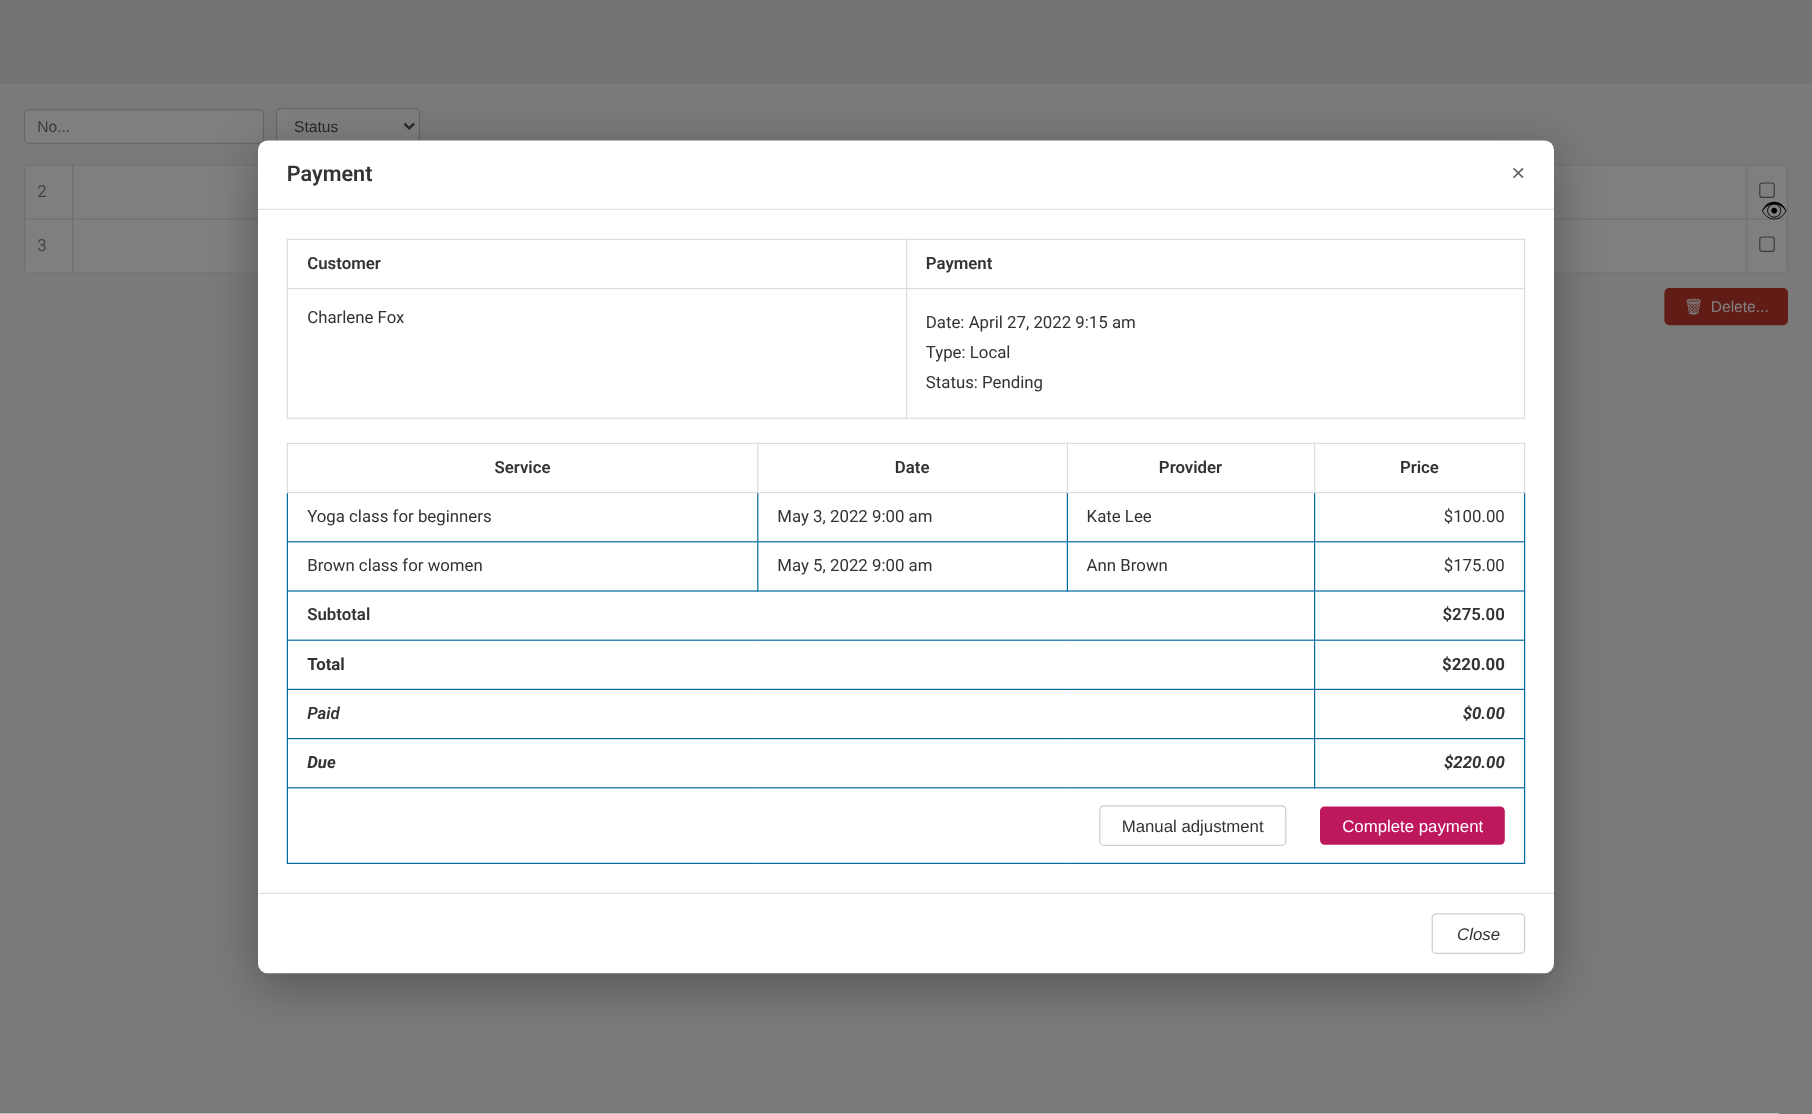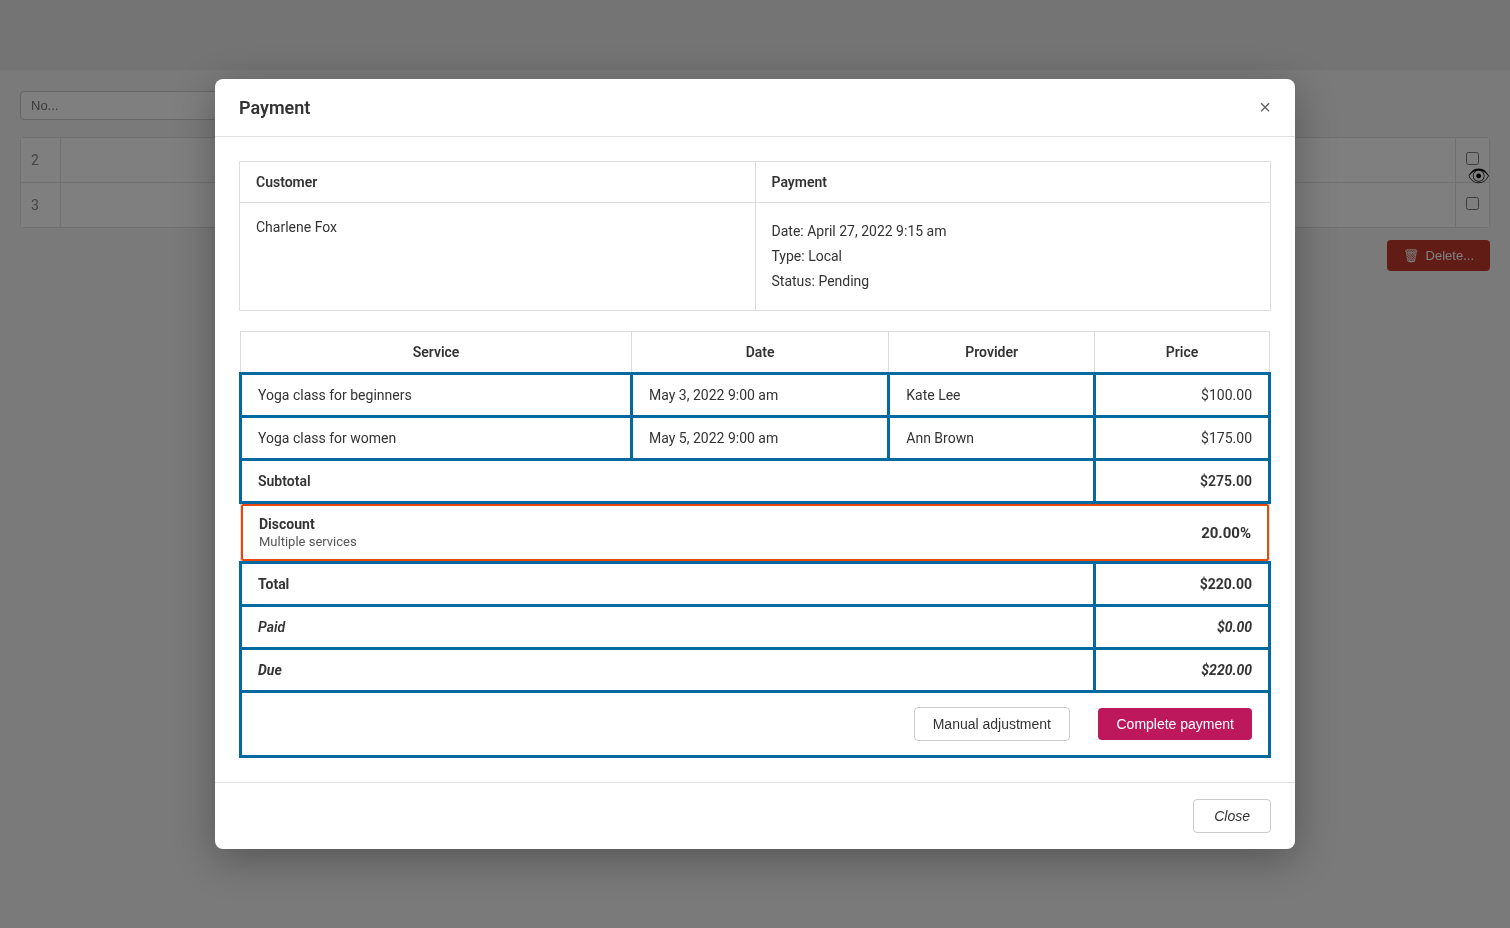--- a/index.html
+++ b/index.html
@@ -212,21 +212,21 @@
       font-weight: 600;
       font-size: 14px;
       color: #333;
       border: 1px solid #ddd;
     }
 
     .services-table th.right { text-align: center; }
 
     .services-table td {
       padding: 12px 16px;
-      border: 3px solid #0369a1;
+      border: 1px solid #0369a1;
       font-size: 14px;
       color: #333;
     }
 
     .services-table td.right { text-align: right; }
 
     
     .subtotal-row td {
       font-weight: 600;
     }
@@ -438,42 +438,31 @@
         <tbody>
 
           <tr>
             <td>Yoga class for beginners</td>
             <td>May 3, 2022 9:00 am</td>
             <td>Kate Lee</td>
             <td class="right">$100.00</td>
           </tr>
 
           <tr>
-            <td>Yoga class for women</td>
+            <td>Brown class for women</td>
             <td>May 5, 2022 9:00 am</td>
             <td>Ann Brown</td>
             <td class="right">$175.00</td>
           </tr>
 
           <tr class="subtotal-row">
             <td colspan="3">Subtotal</td>
             <td class="right">$275.00</td>
           </tr>
 
-          <tr>
-            <td colspan="4" style="padding: 0; border: 1px solid #ddd;">
-              <div style="border: 2.5px solid #e8490a; border-radius: 2px; display: flex; justify-content: space-between; align-items: center;">
-                <div class="discount-cell-left">
-                  <div class="discount-label">Discount</div>
-                  <div class="discount-sublabel">Multiple services</div>
-                </div>
-                <div class="discount-cell-right">20.00%</div>
-              </div>
-            </td>
-          </tr>
 
           <tr class="total-row">
             <td colspan="3">Total</td>
             <td class="right">$220.00</td>
           </tr>
 
           <tr class="paid-row">
             <td colspan="3">Paid</td>
             <td class="right" style="font-style: italic; font-weight: 700;">$0.00</td>
           </tr>

